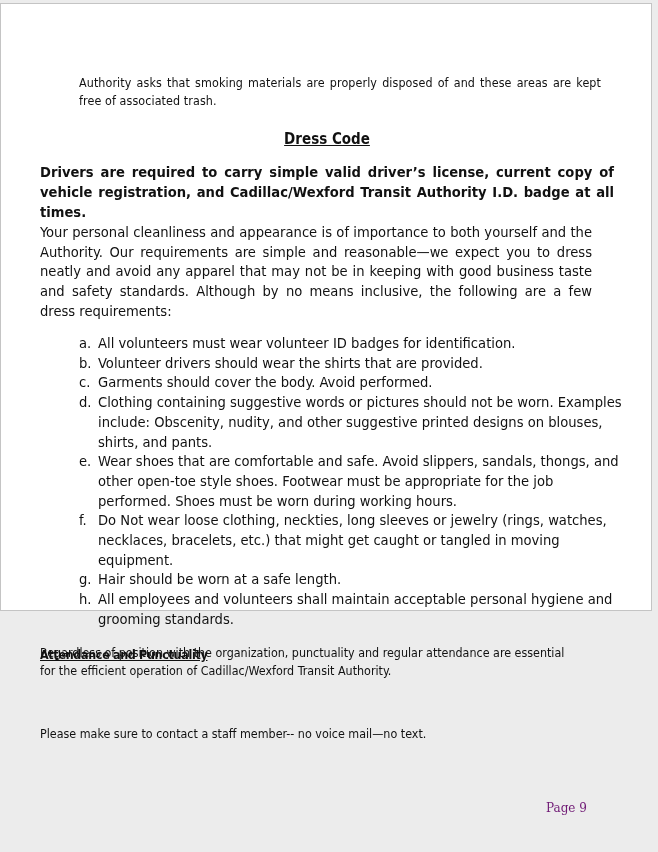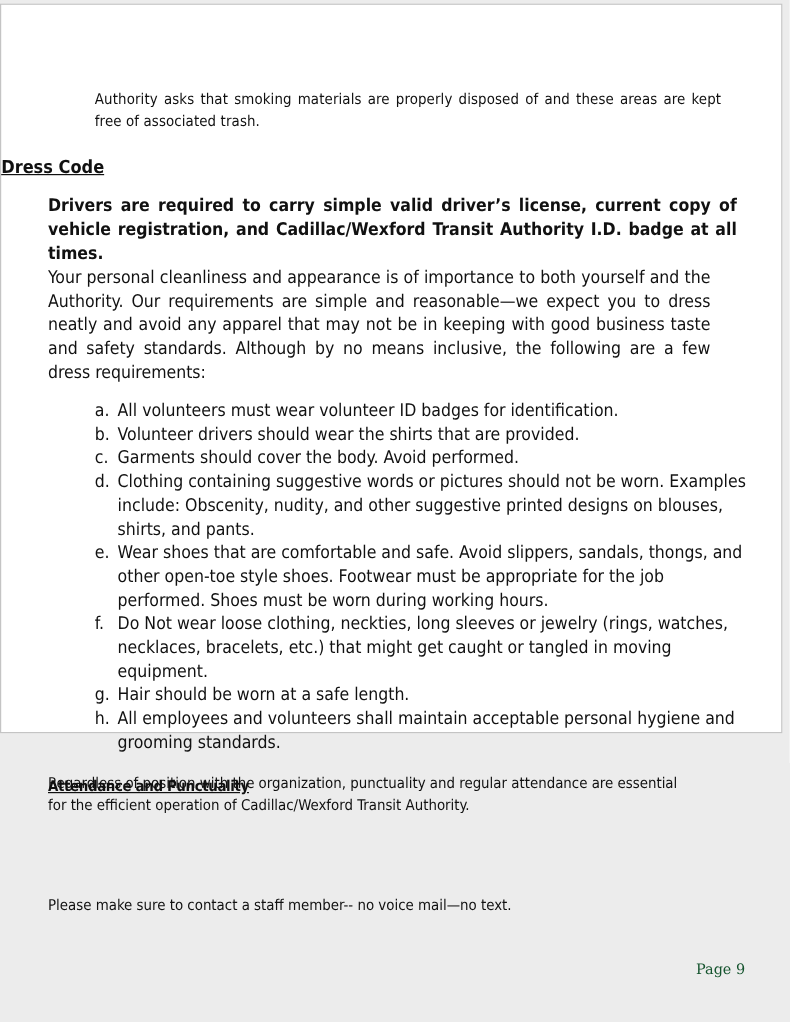--- a/index.html
+++ b/index.html
@@ -19,21 +19,21 @@
       border: 1px solid #c4c4c4;
       box-sizing: border-box;
     }
     .abs { position: absolute; white-space: nowrap; }
     .intro {
       left: 78px; top: 70px; width: 522px;
       font-size: 12.4px; line-height: 18px; white-space: normal;
       text-align: justify; letter-spacing: 0.1px; font-stretch: condensed;
     }
     .title {
-      left: 0; width: 652px; top: 126px; 
+      left: 0; width: 652px; top: 126px; text-align: center;
       font-size: 15px; font-weight: bold; text-decoration: underline;
     }
     .bold-para {
       left: 39px; top: 158px; width: 574px; white-space: normal;
       font-size: 14.6px; font-weight: bold; line-height: 20px; text-align: justify;
     }
     .para {
       left: 39px; top: 218px; width: 552px; white-space: normal;
       font-size: 14.6px; line-height: 19.7px; text-align: justify;
     }
@@ -44,23 +44,23 @@
     .list li { position: relative; padding-left: 19px; text-align: left; }
     .list .marker { position: absolute; left: 0; top: 0; }
     .sec-title {
       left: 39px; top: 643px; font-size: 12.4px; font-weight: bold;
       text-decoration: underline; letter-spacing: -0.3px;
     }
     .small-para {
       left: 39px; top: 640px; width: 530px; white-space: normal;
       font-size: 12.4px; line-height: 17.5px;
     }
-    .small-line { left: 39px; top: 722px; font-size: 12.4px; margin-top: 20px; }
+    .small-line { left: 39px; top: 722px; font-size: 12.4px; }
     .footer {
-      left: 579px; top: 797px; font-size: 12px; color: #14532d;
+      left: 545px; top: 797px; font-size: 12px; color: #701a75;
       font-family: "DejaVu Serif", "Liberation Serif", serif;
     }
   </style>
 </head>
 <body>
 
 <div class="page">
 
   <div class="abs intro">Authority asks that smoking materials are properly disposed of and these areas are kept free of associated trash.</div>
 

